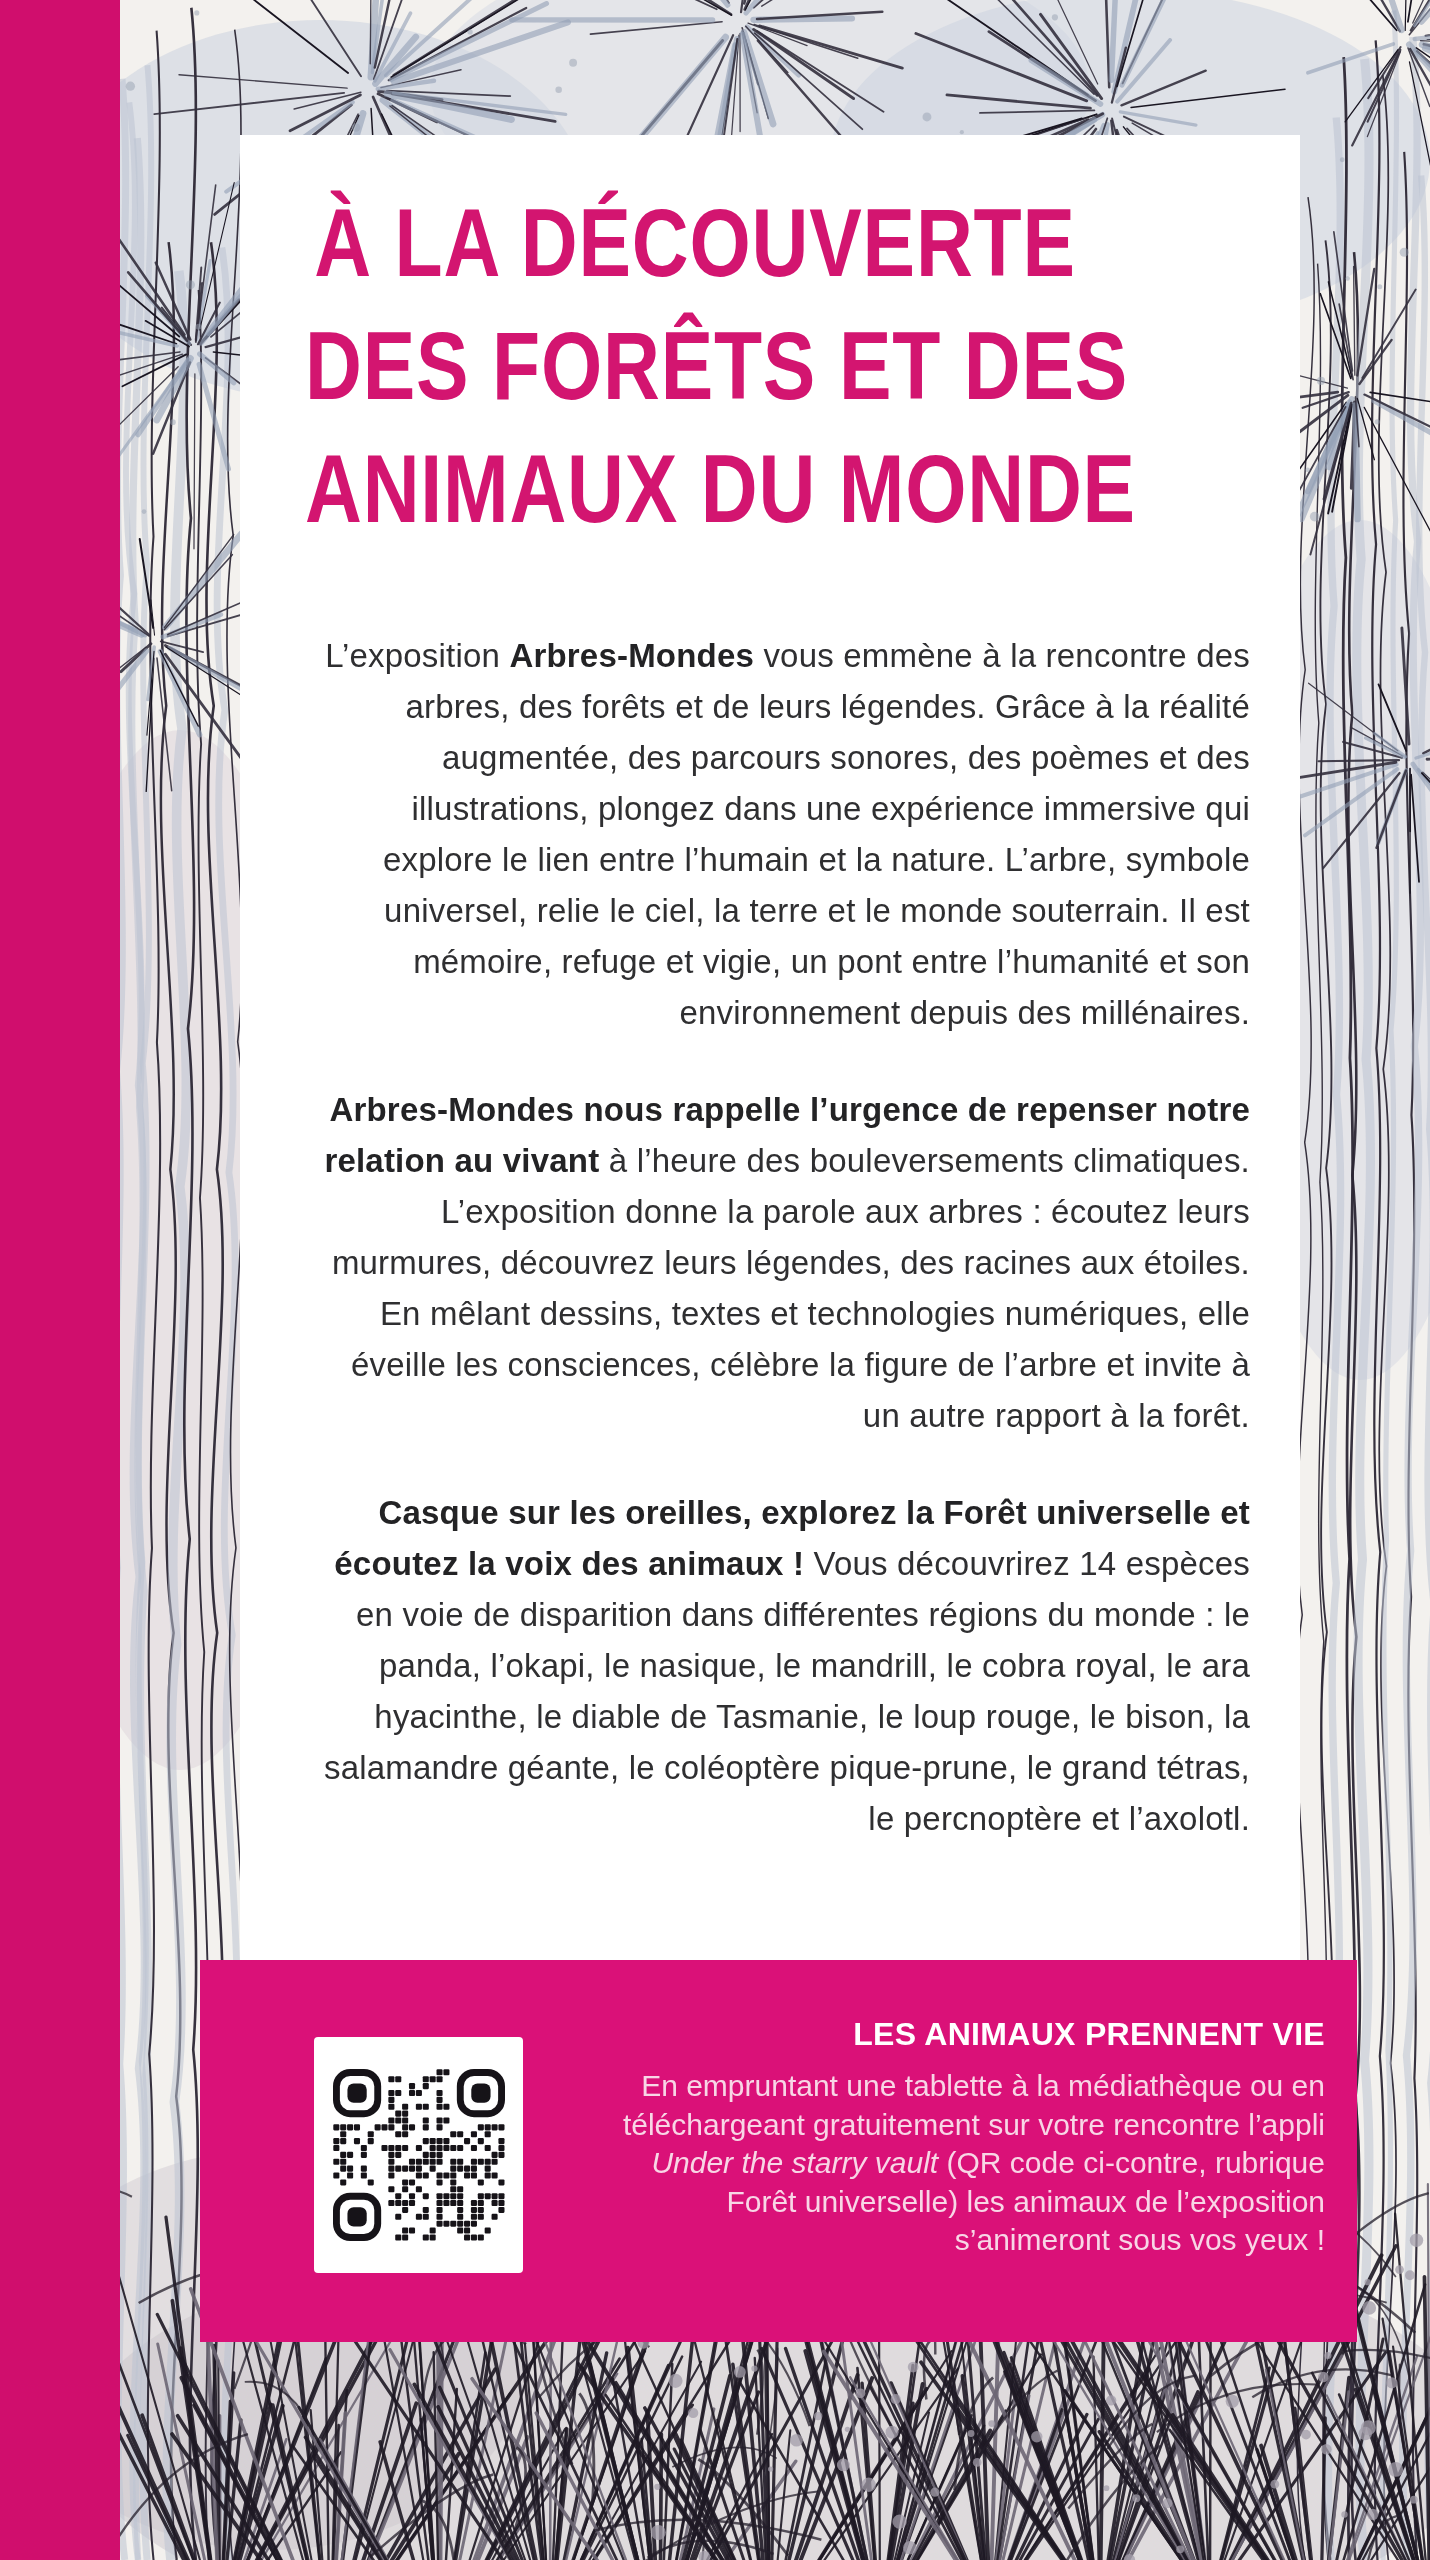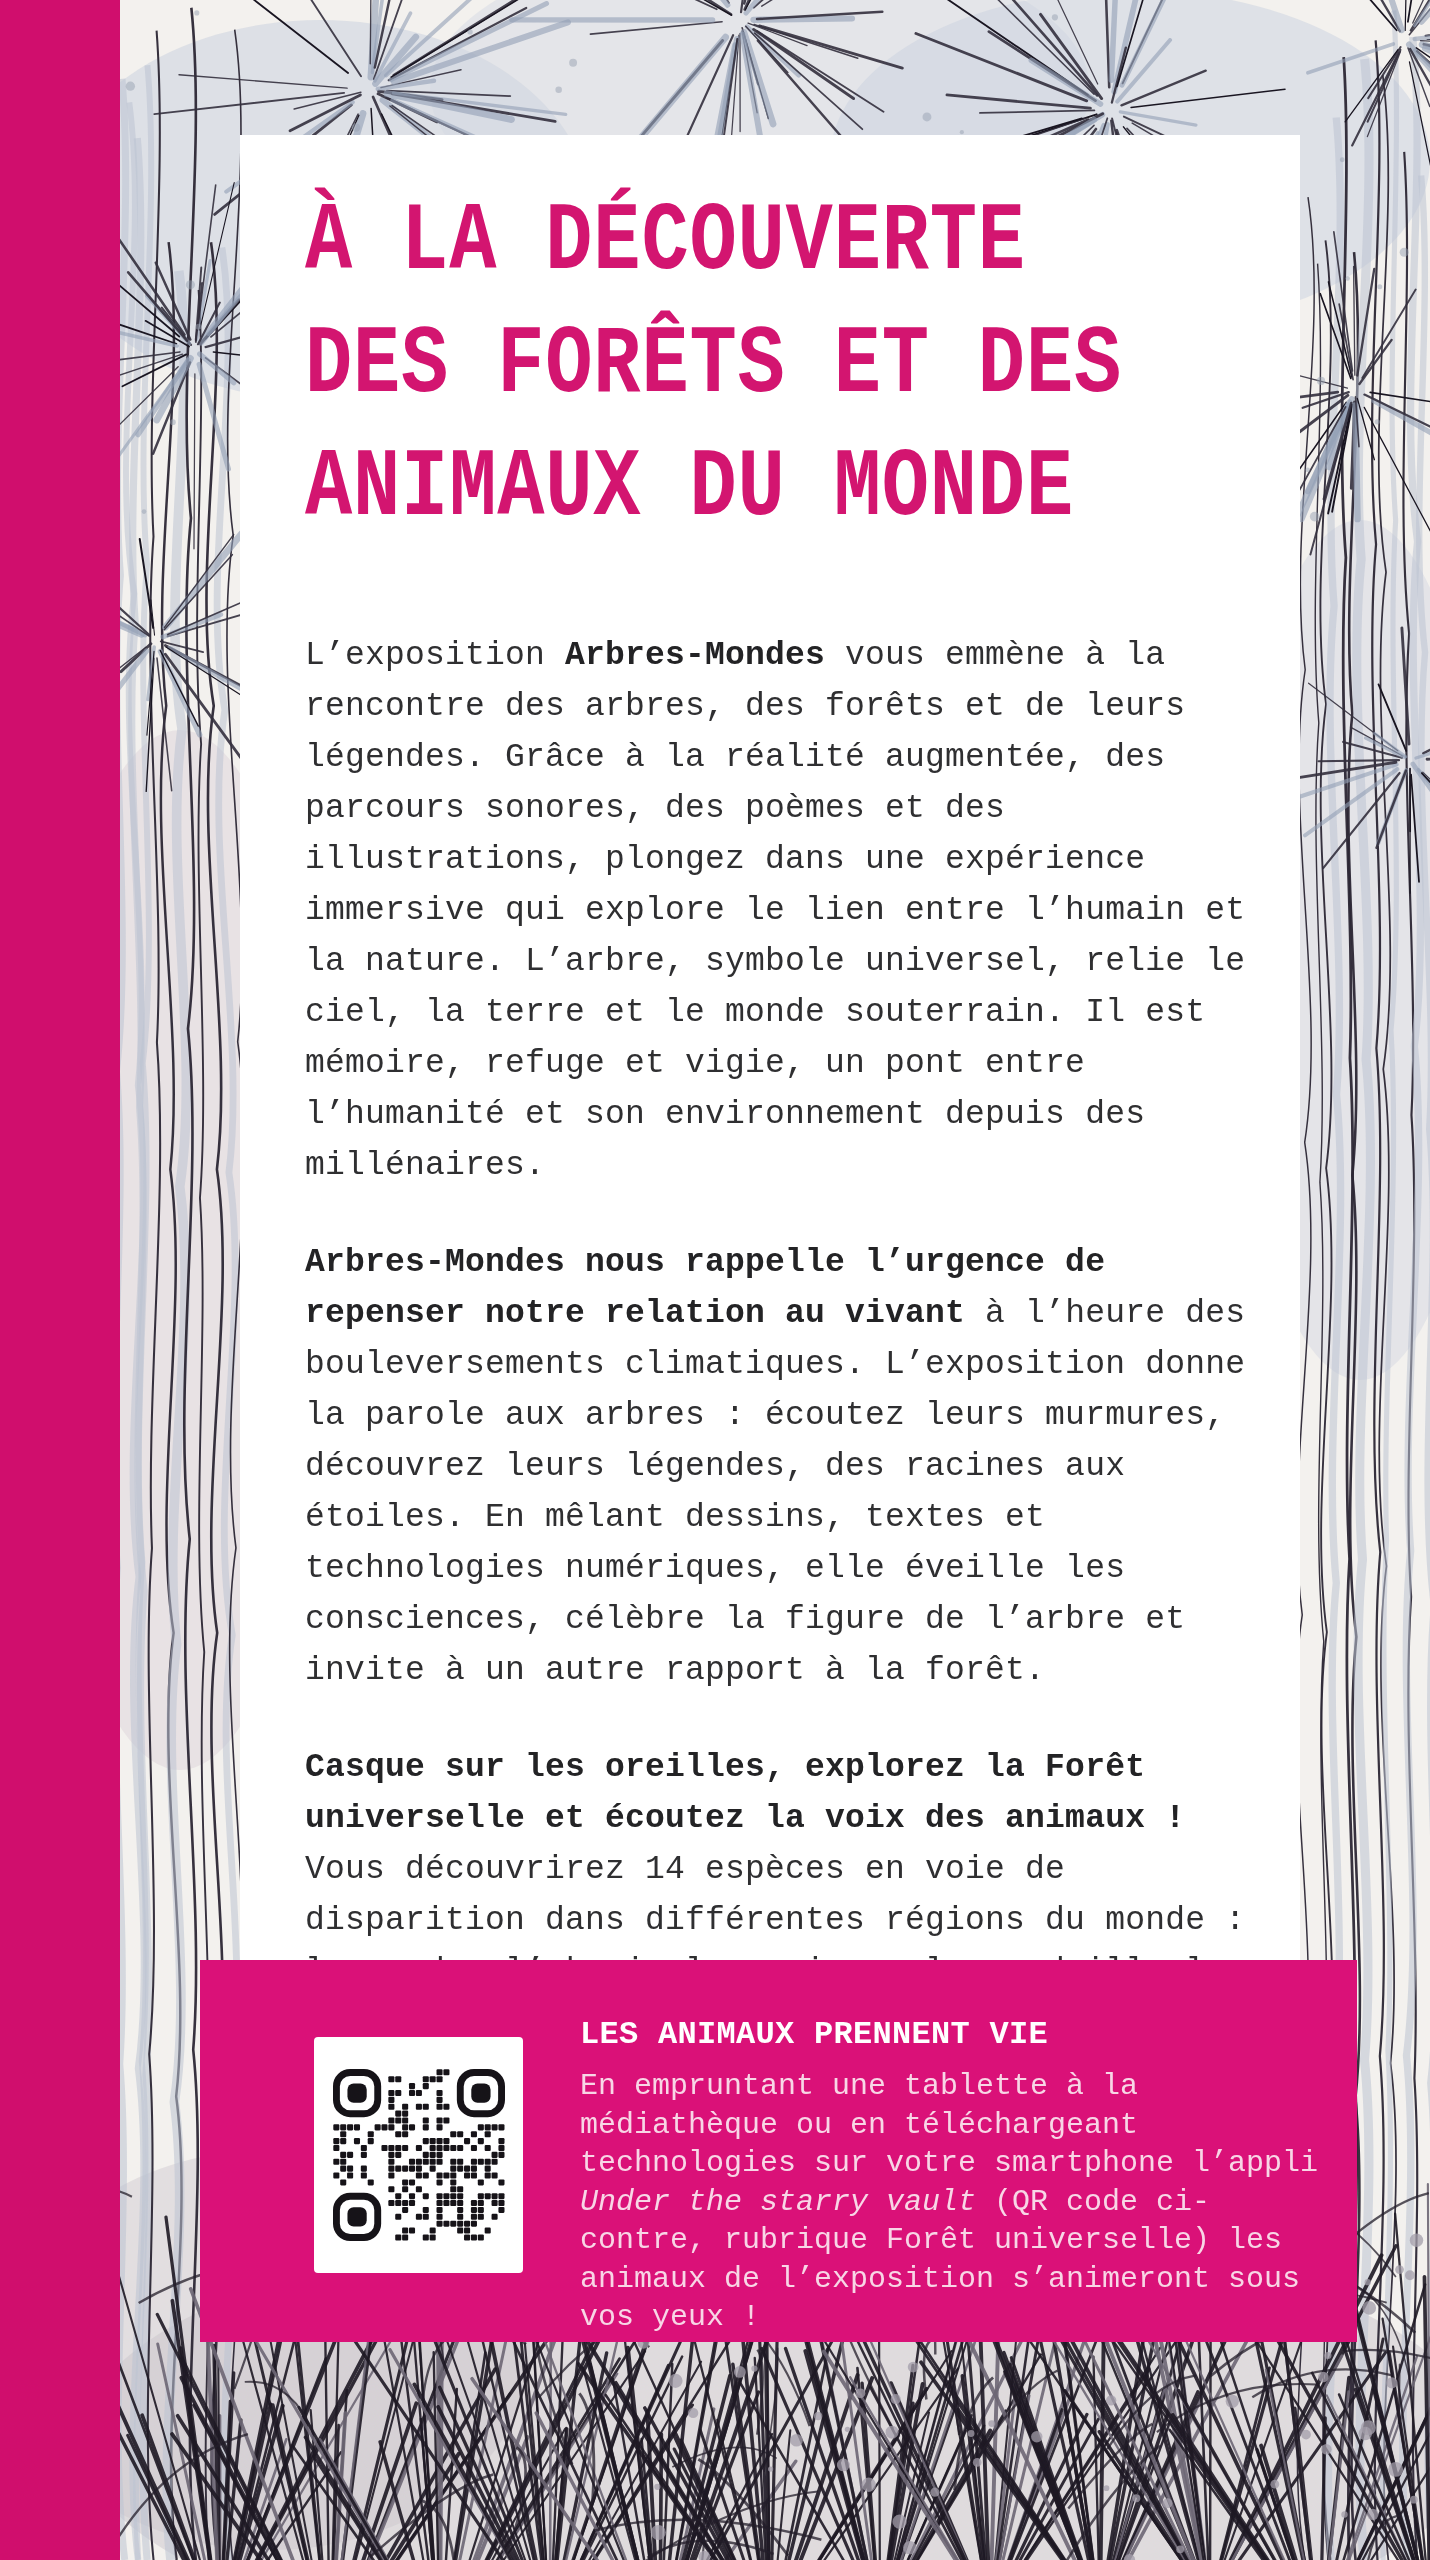--- a/index.html
+++ b/index.html
@@ -7,21 +7,22 @@
     --title-pink:#d31570;
     --callout-pink:#da1178;
     --body-text:#2f2f31;
     --callout-body:#f8d6e6;
     --page-bg:#f3f1ee;
   }
   html,body{margin:0;padding:0;background:#ffffff;}
   .page{
     position:relative;width:1430px;height:2560px;overflow:hidden;
     background:var(--page-bg);
-    font-family:Liberation Mono, monospace;
+    font-family:Liberation Sans, sans-serif;
+    text-align:right;
   }
   #art{position:absolute;left:120px;top:0;width:1310px;height:2560px;display:block;}
   .sidebar{position:absolute;left:0;top:0;width:120px;height:2560px;background:var(--sidebar-pink);z-index:3;}
   .card{
     position:absolute;left:240px;top:135px;width:1060px;height:1825px;
     background:#ffffff;box-sizing:border-box;padding:46px 55px 0 65px;z-index:2;
   }
   h1{
     margin:0;color:var(--title-pink);
     font-size:96px;line-height:123px;font-weight:700;
@@ -1104,17 +1105,17 @@
           <rect x="125.8" y="3.4" width="40.8" height="40.8" rx="13.6" fill="none" stroke="#161318" stroke-width="6.8"></rect>
           <rect x="136.67999999999998" y="14.28" width="19.04" height="19.04" rx="6.12" fill="#161318"></rect>
           <rect x="3.4" y="125.8" width="40.8" height="40.8" rx="13.6" fill="none" stroke="#161318" stroke-width="6.8"></rect>
           <rect x="14.28" y="136.67999999999998" width="19.04" height="19.04" rx="6.12" fill="#161318"></rect>
         </svg>
     </div>
     <div class="callout-text">
       <h2 id="callout-heading">
           <div>LES ANIMAUX PRENNENT VIE</div>
         </h2>
-      <p id="callout-body"><span>En empruntant une tablette à la médiathèque ou en téléchargeant technologies sur votre smartphone l’appli </span><span class="i">Under the starry vault</span><span> (QR code ci-contre, rubrique Forêt universelle) les animaux de l’exposition s’animeront sous vos yeux !</span></p>
+      <p id="callout-body"><span>En empruntant une tablette à la médiathèque ou en téléchargeant gratuitement sur votre rencontre l’appli </span><span class="i">Under the starry vault</span><span> (QR code ci-contre, rubrique Forêt universelle) les animaux de l’exposition s’animeront sous vos yeux !</span></p>
     </div>
   </section>
 
 </div>
 
 </body></html>

